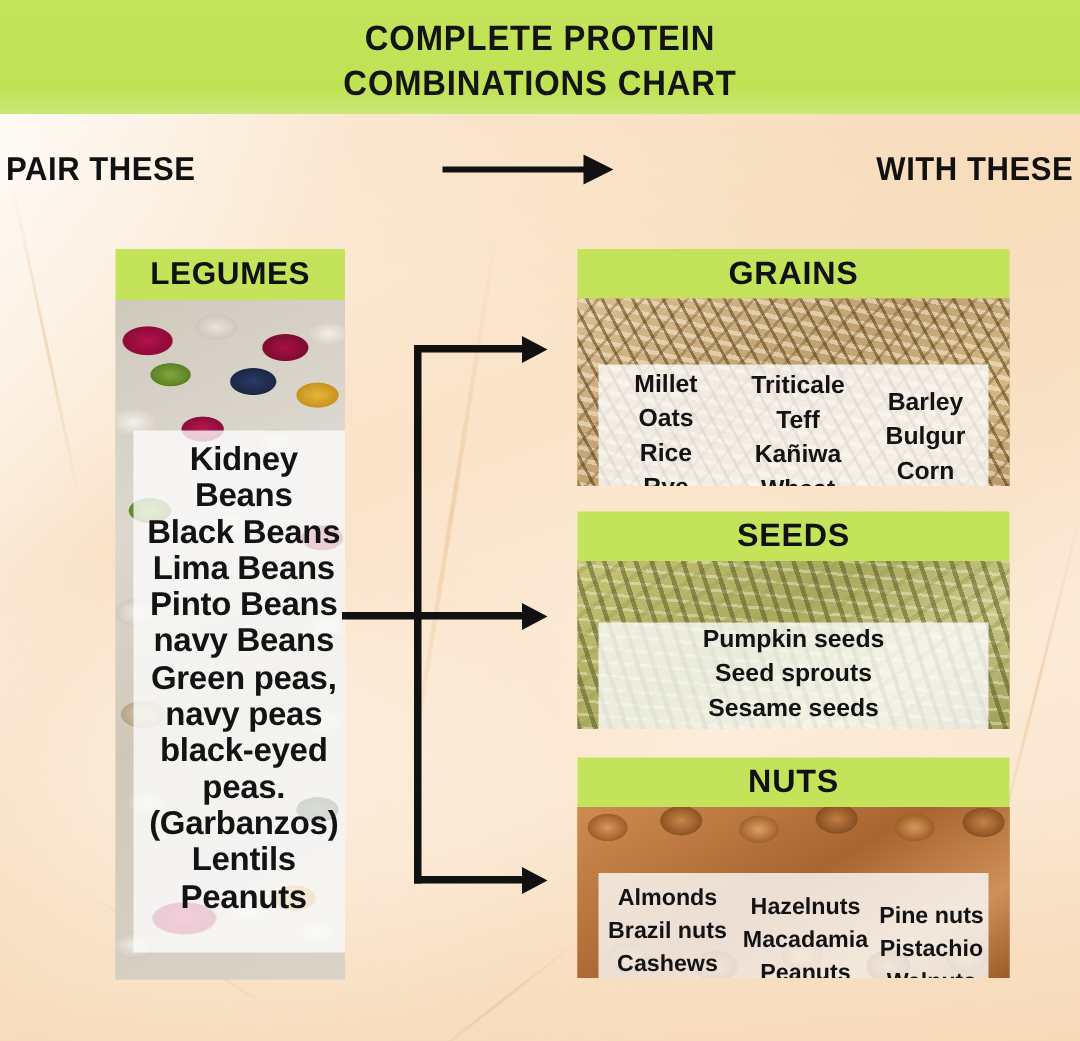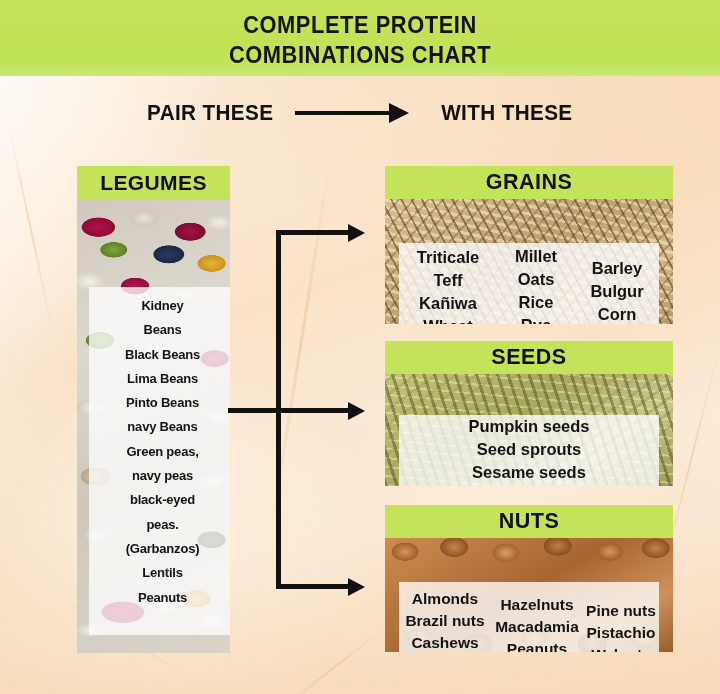--- a/index.html
+++ b/index.html
@@ -62,21 +62,21 @@
 
   
   #pairbar {
     position: absolute;
     left: 0;
     top: 96px;
     width: 720px;
     height: 34px;
     display: flex;
     align-items: center;
-    justify-content: center;
+    justify-content: space-between;
   }
   #pairbar .plabel {
     font-size: 22px;
     font-weight: bold;
     color: #111;
     letter-spacing: 0.4px;
     transform: scaleX(0.94);
   }
   #pairbar .biga {
     position: relative;
@@ -180,21 +180,21 @@
       linear-gradient(155deg, #cfc9bd 0%, #ddd8cf 30%, #cfc8ba 58%, #d9d3c8 100%);
   }
   #legumes .panel-list {
     left: 12px;
     top: 87px;
     width: 147px;
     height: 348px;
     padding-top: 7px;
   }
   #legumes .panel-list .item {
-    font-size: 13px;
+    font-size: 22px;
     line-height: 24.3px;
     letter-spacing: -0.2px;
   }
 
   
   .rpanel { left: 385px; width: 288px; }
 
   #grains { top: 166px; height: 158px; }
   #seeds  { top: 341px; height: 145px; }
   #nuts   { top: 505px; height: 147px; border-radius: 25px; }
@@ -342,31 +342,31 @@
           <div class="item">Peanuts</div>
         </div>
     </div>
   </div>
 
   <div class="panel rpanel" id="grains">
     <div class="panel-head">GRAINS</div>
     <div class="panel-photo">
       <div class="panel-list">
         <div class="cols">
+          <div class="col col1" id="grains-col1">
+              <div class="item">Millet</div>
+              <div class="item">Oats</div>
+              <div class="item">Rice</div>
+              <div class="item">Rye</div>
+            </div>
           <div class="col col2" id="grains-col2">
               <div class="item">Triticale</div>
               <div class="item">Teff</div>
               <div class="item">Kañiwa</div>
               <div class="item">Wheat</div>
-            </div>
-          <div class="col col1" id="grains-col1">
-              <div class="item">Millet</div>
-              <div class="item">Oats</div>
-              <div class="item">Rice</div>
-              <div class="item">Rye</div>
             </div>
           <div class="col col3" id="grains-col3">
               <div class="item">Barley</div>
               <div class="item">Bulgur</div>
               <div class="item">Corn</div>
             </div>
         </div>
       </div>
     </div>
   </div>

